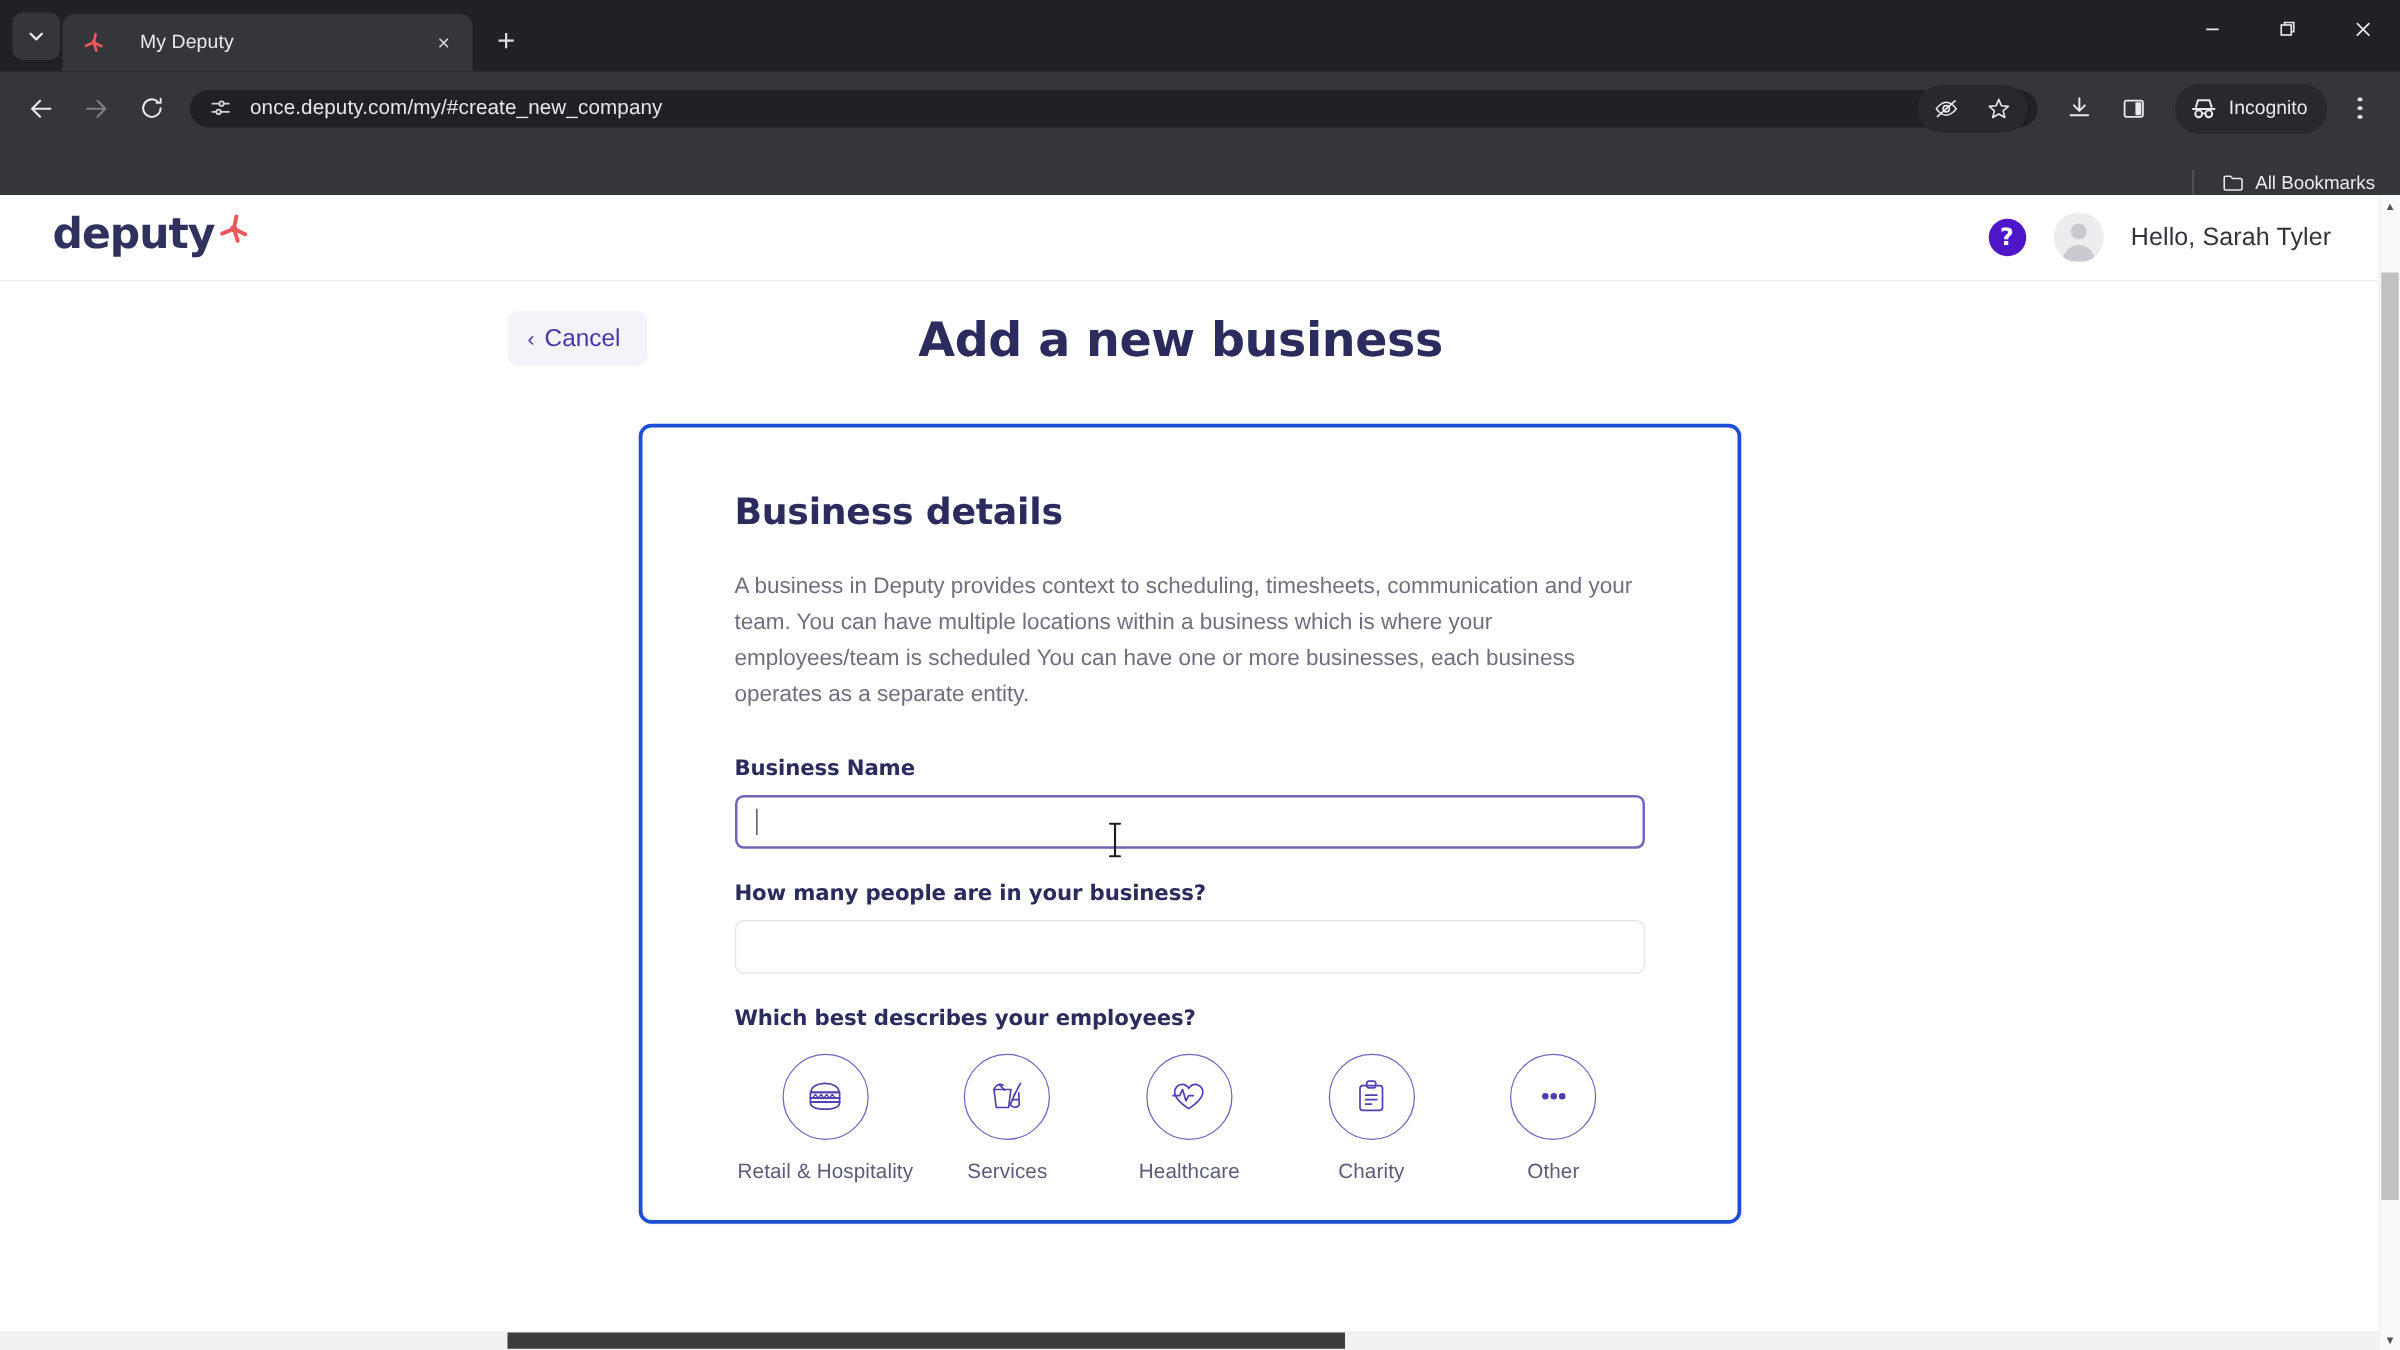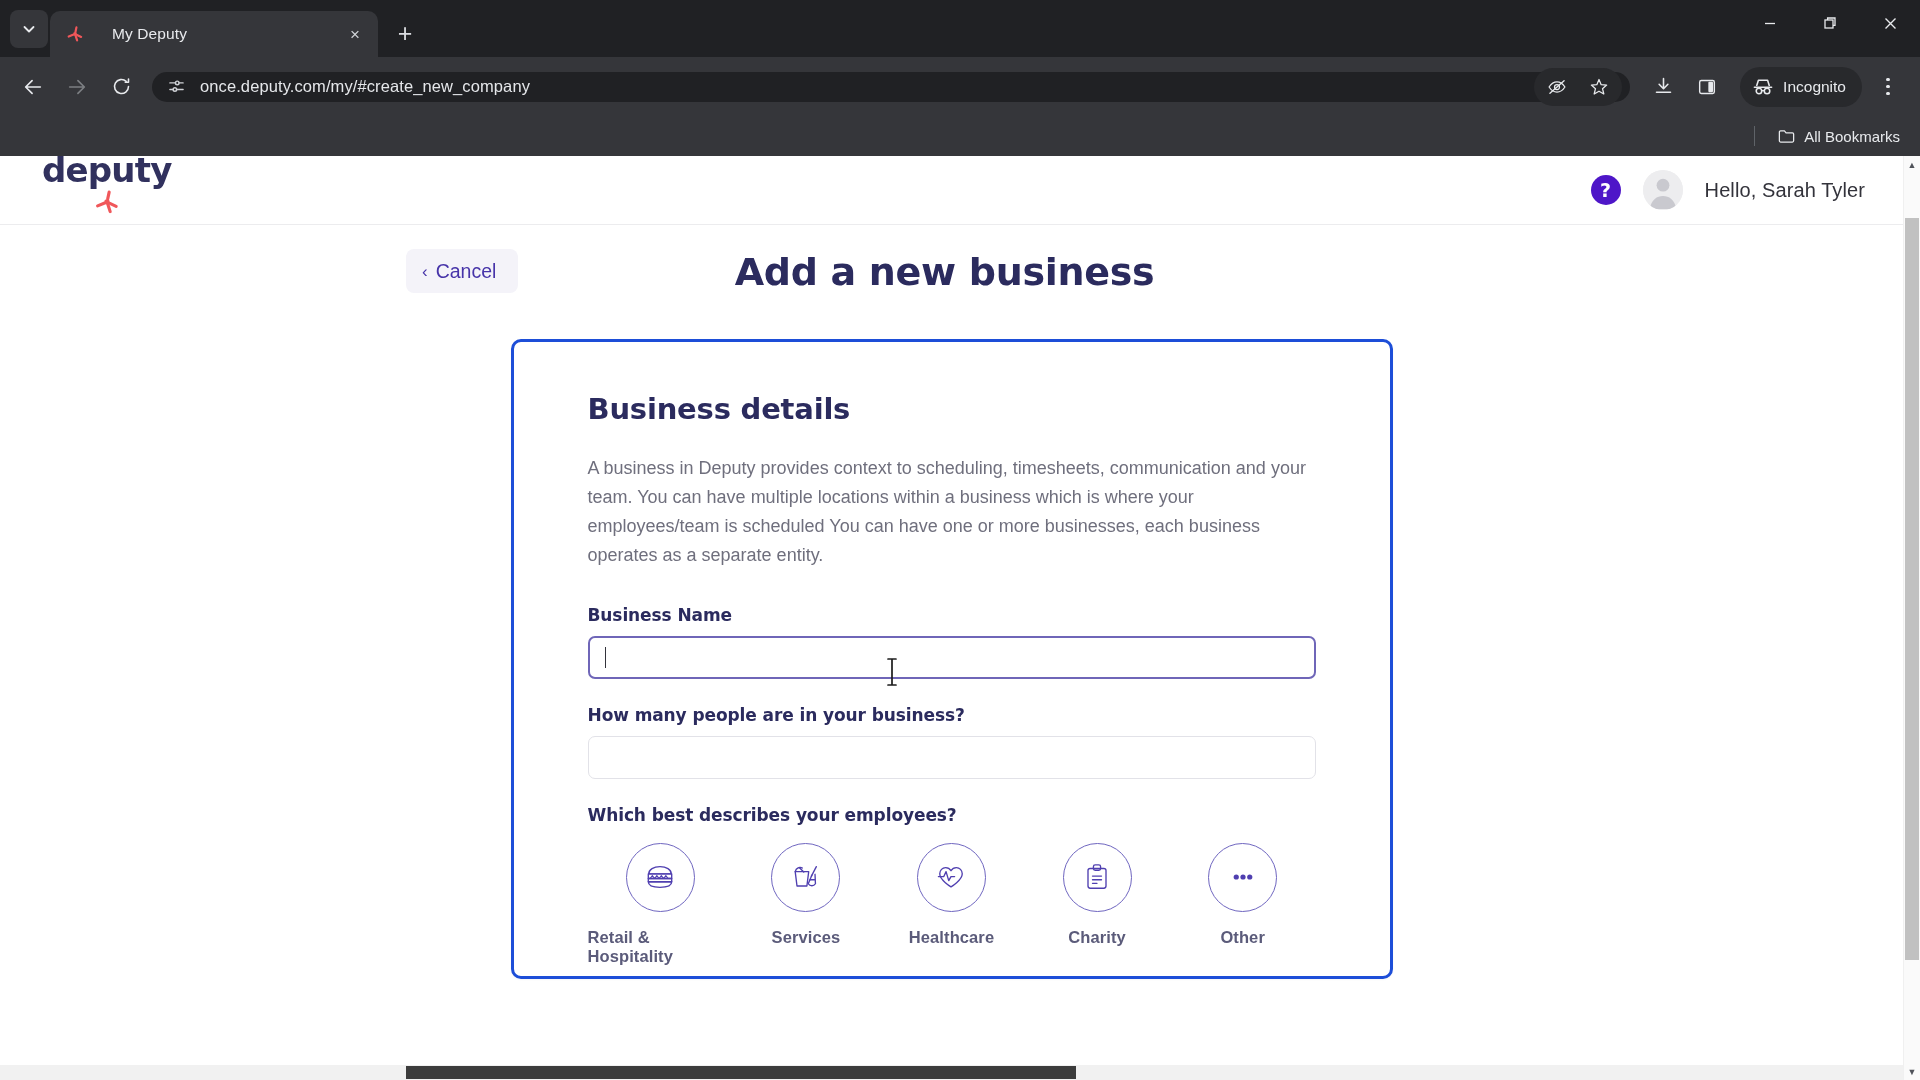--- a/index.html
+++ b/index.html
@@ -71,21 +71,21 @@
     color:#e8eaed; flex:none;
   }
   .incognito-pill {
     height:40px; border-radius:20px; background:#28292c; display:flex; align-items:center; gap:9px;
     padding:0 16px 0 12px; margin-left:10px; color:#e8eaed; font-size:15.5px; white-space:nowrap;
   }
   .menu-dots { width:40px; height:40px; display:flex; flex-direction:column; align-items:center; justify-content:center; gap:3.5px; margin-left:4px;}
   .menu-dots i { width:3.5px; height:3.5px; border-radius:50%; background:#e8eaed; display:block;}
 
   .bookmarkbar {
-    height:40px; background:#35363a; display:flex; align-items:center; justify-content:flex-end;
+    height:40px; background:#35363a; display:flex; align-items:flex-end; justify-content:flex-end;
     padding-right:20px; gap:0;
   }
   .bm-sep { width:1px; height:20px; background:#5f6368; margin-right:22px;}
   .bm-item { display:flex; align-items:center; gap:8px; color:#e8eaed; font-size:15px; }
 
   
   .viewport {
     flex:1; background:#ffffff; position:relative; overflow:hidden; display:flex;
   }
   .page { flex:1; background:#fff; position:relative; overflow:hidden;}
@@ -93,21 +93,21 @@
     width:17px; background:#fafafa; border-left:1px solid #f0f0f0; position:relative; flex:none;
   }
   .vscroll .arrow { height:17px; display:flex; align-items:center; justify-content:center; color:#50535a; font-size:9px;}
   .vscroll .arrow.bot { position:absolute; bottom:0; left:0; right:0;}
   .vthumb { position:absolute; left:1px; right:1px; top:62px; bottom:120px; background:#c1c1c1; border-radius:0; }
 
   .site-header {
     height:69px; background:#fff; border-bottom:1px solid #ececee;
     display:flex; align-items:center; padding:0 38px 0 42px;
   }
-  .logo { display:flex; align-items:center; gap:2px;flex-direction:column; }
+  .logo { display:flex; align-items:flex-start; gap:2px; }
   .logo-text {
     font-family:"DejaVu Sans", sans-serif; font-size:34px; font-weight:700; color:#31315e; letter-spacing:-.8px;
     line-height:1;
   }
   .header-right { margin-left:auto; display:flex; align-items:center; gap:22px; }
   .help-badge {
     width:30px; height:30px; border-radius:50%; background:#4e16c8; color:#fff;
     display:flex; align-items:center; justify-content:center; font-size:19px; font-weight:700;
     font-family:"DejaVu Sans", sans-serif;
   }
@@ -153,21 +153,21 @@
     padding:0 14px; font-size:17px; color:#3c3c48; font-family:"Liberation Sans", sans-serif;
     outline:none; display:flex; align-items:center;
   }
   .finput.focused { border:2px solid #6f66b8; }
   .caret {
     display:inline-block; width:1.5px; height:21px; background:#33333b; margin-left:1px;
     animation:blink 1.05s step-end infinite;
   }
   @keyframes blink { 50% { opacity:0; } }
 
-  .categories { display:flex; gap:0; margin-top:6px;font-weight:bold; }
+  .categories { display:flex; gap:0; margin-top:6px; }
   .cat { width:152px; display:flex; flex-direction:column; align-items:center; gap:16px; }
   .cat-circle {
     width:69px; height:69px; border-radius:50%; border:1.4px solid #6f66c0;
     display:flex; align-items:center; justify-content:center;
   }
   .cat-label { font-size:16.5px; color:#5b5b7a; letter-spacing:.1px; }
 
   .hscroll {
     position:absolute; left:0; right:0; bottom:0; height:15px; background:#f1f1f1;
   }

